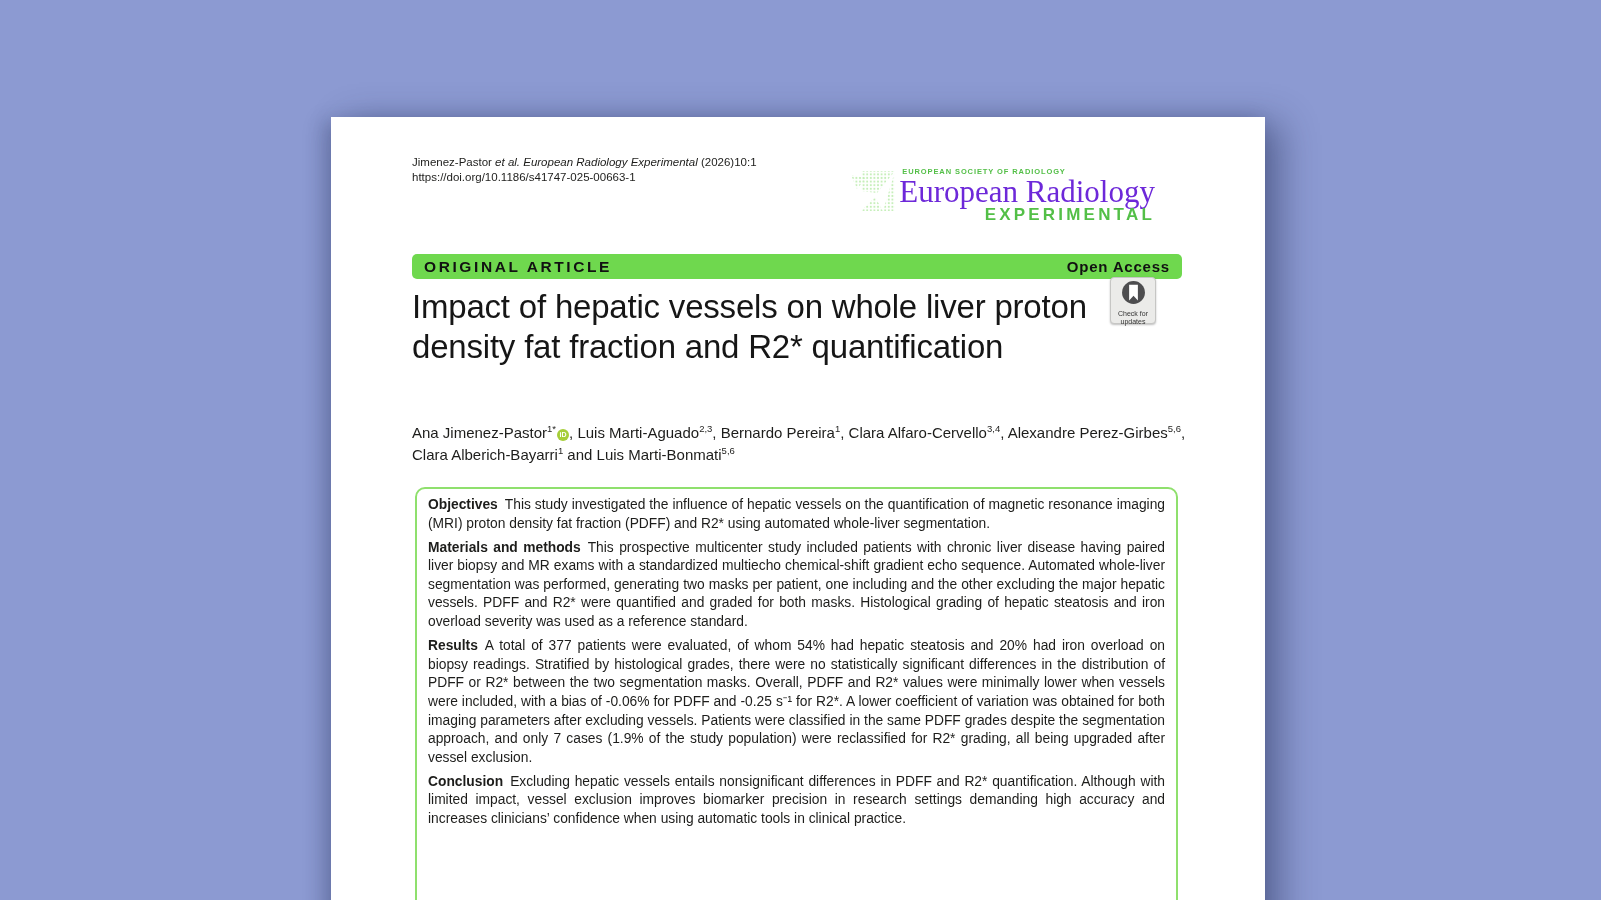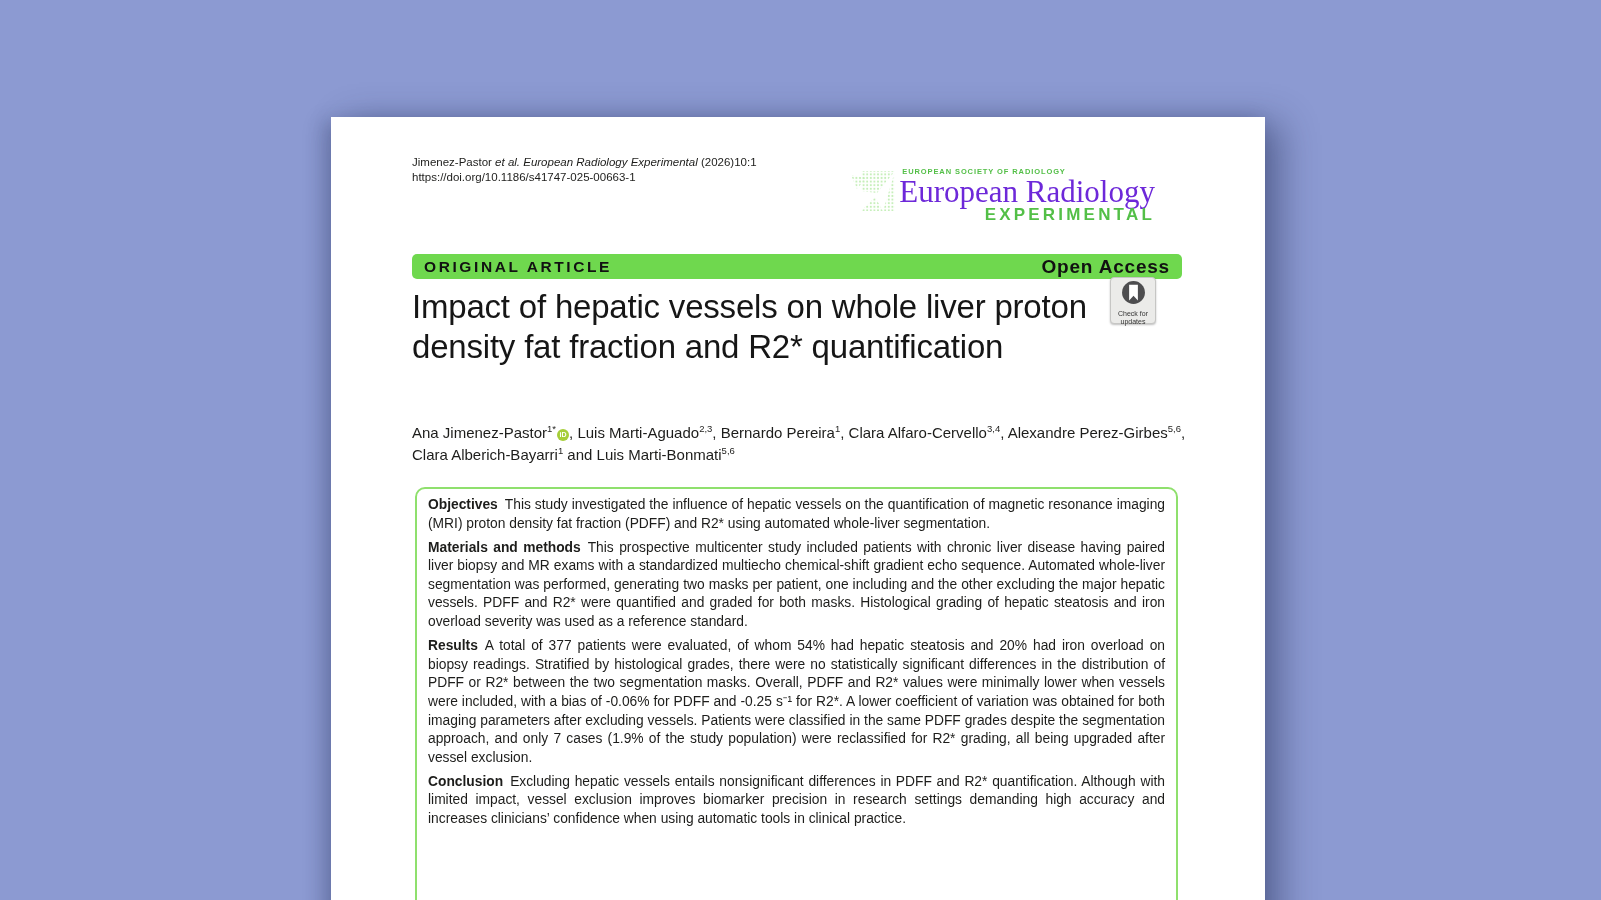--- a/index.html
+++ b/index.html
@@ -23,21 +23,21 @@
   .logo-society{font-size:7.5px;letter-spacing:.9px;color:#53bf47;font-weight:bold;align-self:flex-start;margin-left:3px;}
   .logo-journal{font-family:"Liberation Serif",serif;font-size:31px;line-height:31px;color:#6d28d9;white-space:nowrap;}
   .logo-sub{font-size:17px;font-weight:bold;letter-spacing:3.2px;color:#53bf47;margin-top:-2px;margin-left:16px;}
   
   .banner{
     position:absolute;left:81px;top:137px;width:770px;height:25px;box-sizing:border-box;
     background:#6fd84e;border-radius:5px;display:flex;align-items:center;
     justify-content:space-between;padding:0 12px;
   }
   .banner .left{font-size:15.5px;font-weight:bold;letter-spacing:2.6px;color:#111;}
-  .banner .right{font-size:19px;font-weight:bold;letter-spacing:.8px;color:#111;}
+  .banner .right{font-size:15px;font-weight:bold;letter-spacing:.8px;color:#111;}
   
   .title{
     position:absolute;left:81px;top:170px;width:700px;
     font-size:33px;line-height:40px;font-weight:500;color:#161616;letter-spacing:-.2px;
   }
   
   .badge{
     position:absolute;left:779px;top:160px;width:46px;height:47px;box-sizing:border-box;
     background:#ebebe9;border:1px solid #c6c6c4;border-radius:4px;
     display:flex;flex-direction:column;align-items:center;cursor:pointer;

